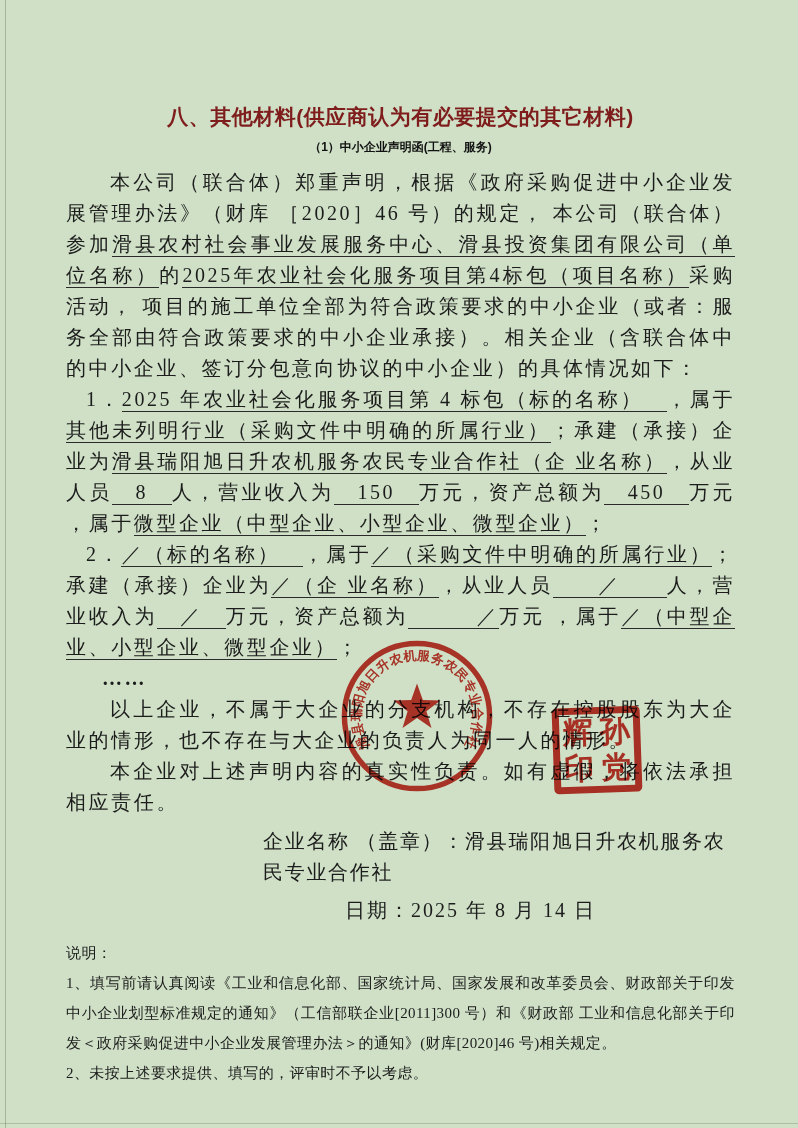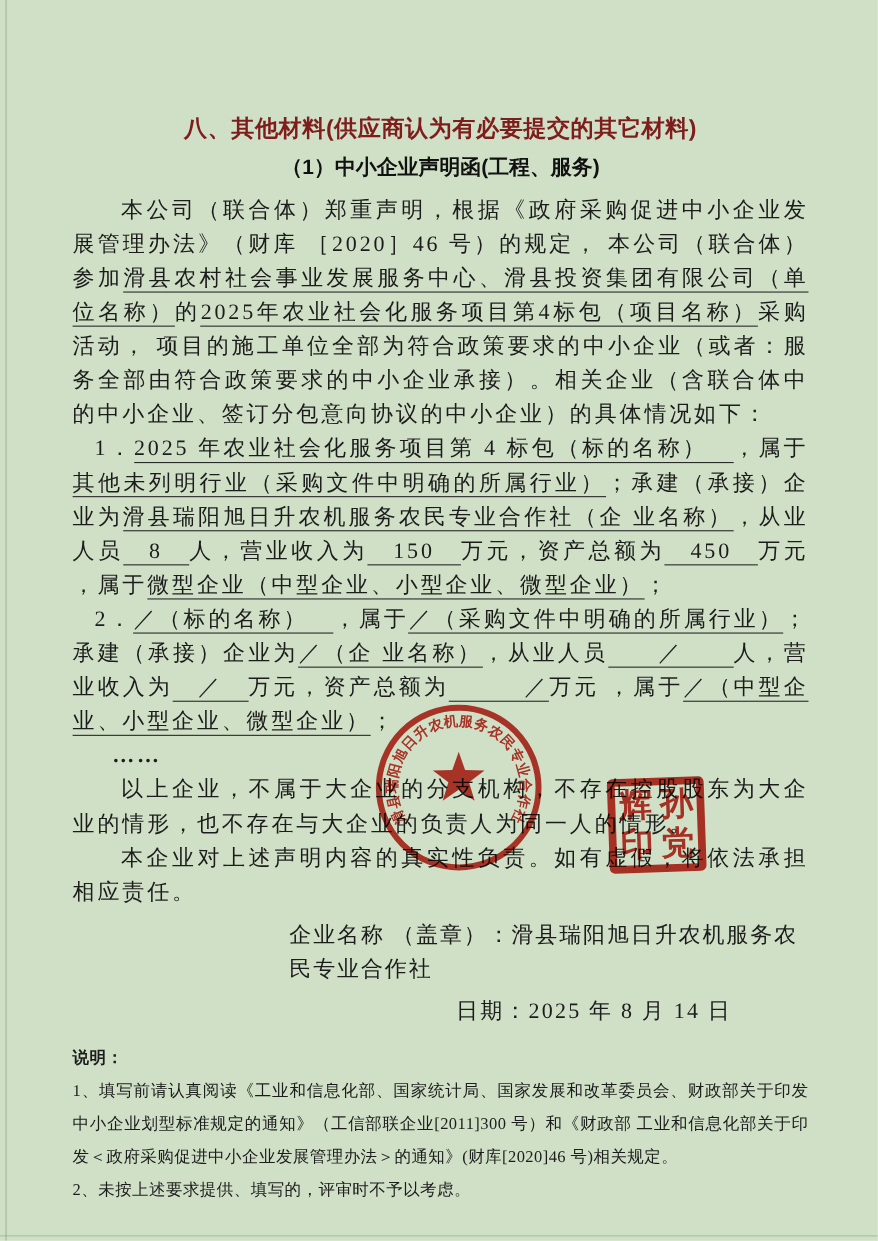--- a/index.html
+++ b/index.html
@@ -15,31 +15,31 @@
   .edge-h{position:absolute;left:0;bottom:4px;width:100%;height:1px;background:rgba(110,130,95,.35);}
   .doc{position:absolute;left:66px;top:0;width:669px;}
   h1.title{
     margin:103px 0 0;text-align:center;
     font-family:"Liberation Sans","DejaVu Sans",sans-serif;
     font-size:21px;font-weight:bold;letter-spacing:.5px;color:#7f1d1d;
   }
   h2.subtitle{
     margin:8px 0 0;text-align:center;
     font-family:"Liberation Sans","DejaVu Sans",sans-serif;
-    font-size:19px;font-weight:bold;color:#111;
+    font-size:12px;font-weight:bold;color:#111;
   }
   .bodytext{margin-top:11px;}
   p.para{margin:0;font-size:20px;line-height:31px;letter-spacing:2.6px;text-align:justify;}
   p.indent2{text-indent:44px;}
   p.indent1{text-indent:20px;}
   p.dots{text-indent:36px;font-weight:bold;}
   p.sig{margin:8px 0 0 197px;text-align:left;letter-spacing:1.7px;}
-  p.date{margin:7px 0 0 279px;text-align:center;letter-spacing:2px;}
+  p.date{margin:7px 0 0 279px;text-align:left;letter-spacing:2px;}
   p.note{font-size:15px;line-height:30px;letter-spacing:.4px;text-align:justify;}
-  p.note-head{margin-top:12px;font-weight:bold;}
+  p.note-head{margin-top:12px;}
   .u{border-bottom:1px solid #2a2a2a;padding-bottom:1px;}
   
   .round-seal{
     position:absolute;left:338px;top:637px;width:158px;height:158px;
     mix-blend-mode:multiply;opacity:.9;pointer-events:none;
   }
   
   .square-seal{
     position:absolute;left:553px;top:707px;width:74px;height:72px;
     border:7px solid #c8241a;border-radius:5px;

